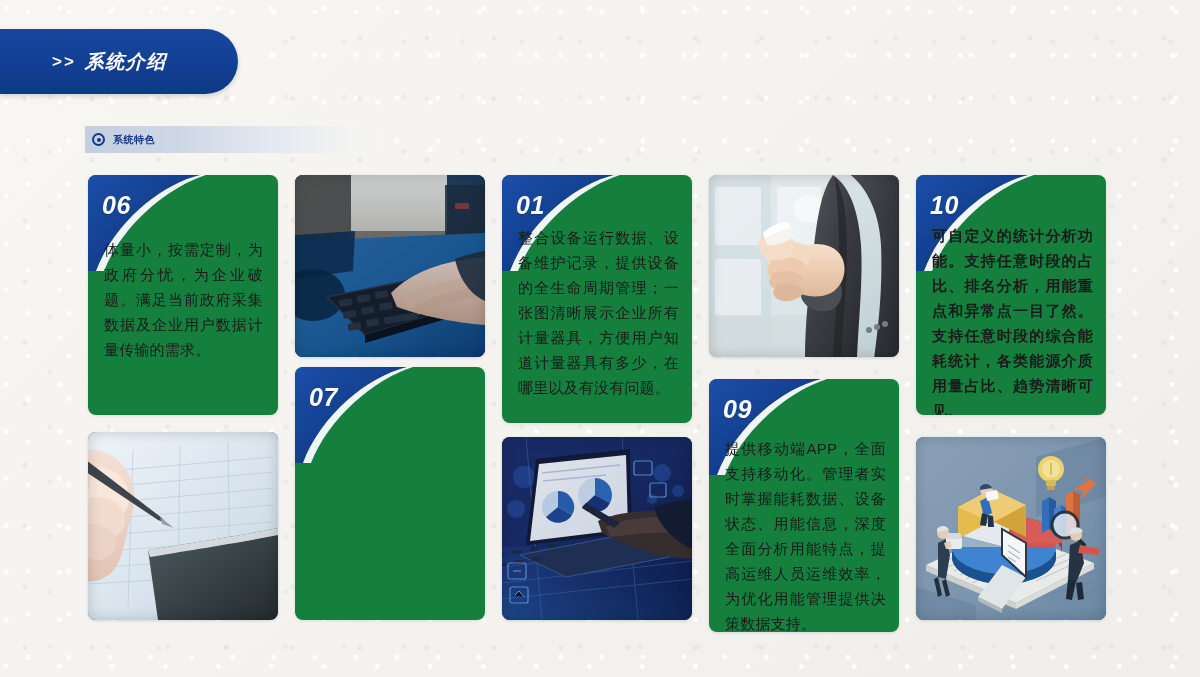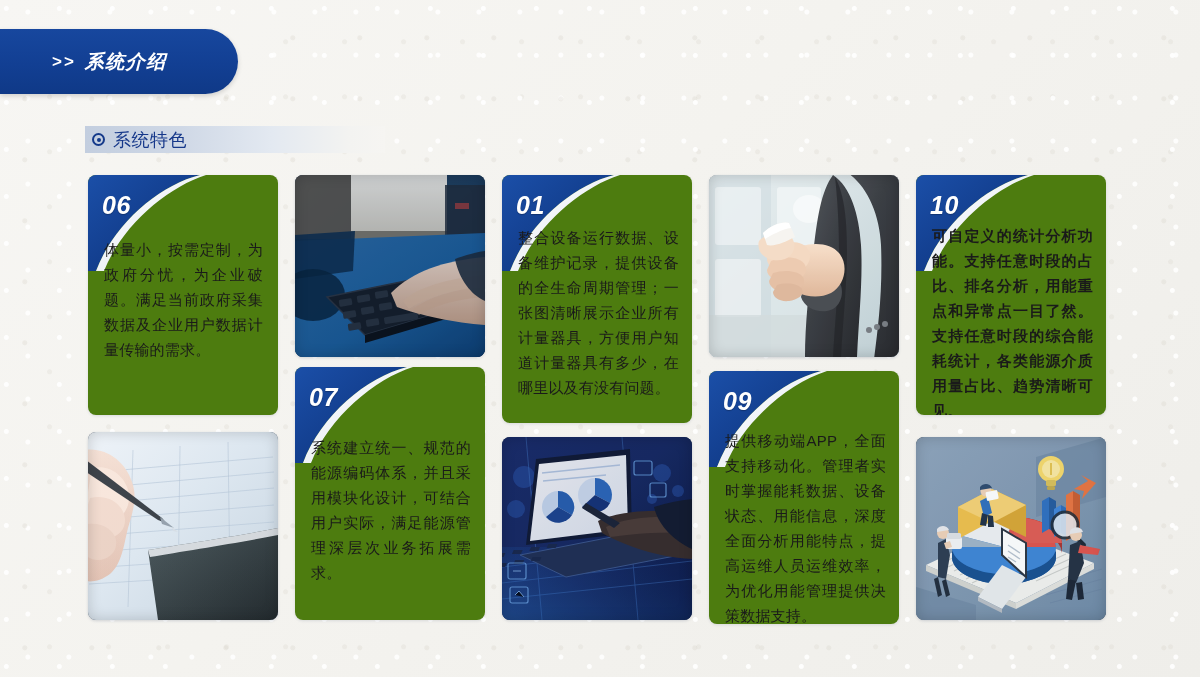--- a/index.html
+++ b/index.html
@@ -71,22 +71,22 @@
   }
   #section-bar .radio-ico::after {
     content: "";
     position: absolute;
     left: 2.5px; top: 2.5px;
     width: 4px; height: 4px;
     background: #14398a;
     border-radius: 50%;
   }
   #section-bar .sec-title {
-    font-size: 18px;
-    font-weight: 400;
+    font-size: 10px;
+    font-weight: 700;
     color: #16388a;
     letter-spacing: .5px;
   }
 
   
   #grid {
     position: absolute;
     left: 88px; top: 175px;
     width: 1026px; height: 445px;
   }
@@ -99,21 +99,21 @@
   .col.c1 { left: 0; }
   .col.c2 { left: 207px; }
   .col.c3 { left: 414px; }
   .col.c4 { left: 621px; }
   .col.c5 { left: 828px; }
 
   
   .tcard {
     position: absolute;
     left: 0; width: 190px;
-    background: #4d7c0f;
+    background: #15803d;
     border-radius: 8px;
     box-shadow: 0 1px 3px rgba(40,55,90,.13);
     overflow: hidden;
   }
   .tcard .corner {
     position: absolute;
     left: 0; top: 0;
     width: 118px; height: 96px;
     overflow: hidden;
     pointer-events: none;
@@ -145,21 +145,21 @@
   
   .t06 { top: 0;   height: 240px; }
   .t06 .body { padding: 63px 15px 0 16px; font-family: Liberation Serif, serif; }
 
   .t07 { top: 192px; height: 253px; }
   .t07 .body { padding: 68px 14px 0 16px; }
 
   .t08 { top: 0;   height: 248px; }
   .t08 .body { padding: 50px 13px 0 16px; }
 
-  .t09 { top: 196px; height: 253px; }
+  .t09 { top: 204px; height: 253px; }
   .t09 .body { padding: 57px 13px 0 16px; }
 
   .t10 { top: 0;   height: 240px; }
   .t10 .body { padding: 48px 13px 0 16px; font-weight: bold; }
 
   
   .photo {
     position: absolute;
     left: 0; width: 190px;
     border-radius: 8px;
@@ -335,21 +335,20 @@
     </div>
 
     <div class="tcard t07">
       <div class="corner">
         <svg width="118" height="96" viewBox="0 0 118 96">
           <path d="M0,0 H112 C72,10 26,48 8,96 H0 Z" fill="url(#cg6)"></path>
           <path d="M112,0 H118 C80,12 34,50 16,96 H8 C26,48 72,10 112,0 Z" fill="url(#sg6)"></path>
         </svg>
       </div>
       <div class="num">07</div>
-      <div class="body">系统建立统一、规范的能源编码体系，并且采用模块化设计，可结合用户实际，满足能源管理深层次业务拓展需求。</div>
     </div>
   </div>
 
   <div class="col c3">
 
     <div class="tcard t08">
       <div class="corner">
         <svg width="118" height="96" viewBox="0 0 118 96">
           <path d="M0,0 H112 C72,10 26,48 8,96 H0 Z" fill="url(#cg6)"></path>
           <path d="M112,0 H118 C80,12 34,50 16,96 H8 C26,48 72,10 112,0 Z" fill="url(#sg6)"></path>

